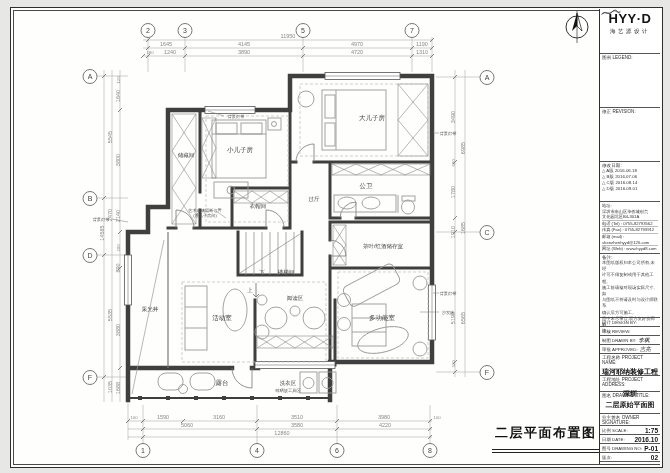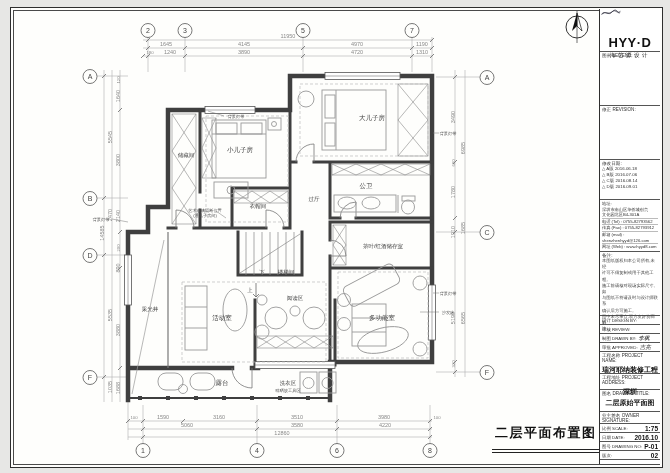--- a/index.html
+++ b/index.html
@@ -17,21 +17,21 @@
   .t-dim-s{font-size:4.3px;fill:#8a8a8a;}
   .t-grid{font-size:7px;fill:#444;}
   .watermark{position:absolute;left:228px;top:192px;font-family:"Liberation Serif","DejaVu Serif",serif;
              font-weight:bold;font-size:34px;letter-spacing:9px;color:#d898ab;opacity:.5;z-index:4;}
   .plan-title{position:absolute;left:492px;top:424px;font-size:13px;font-weight:bold;color:#111;
               letter-spacing:1.5px;border-bottom:4px double #222;padding:0 3px 7px 3px;z-index:5;}
   
   .tblock{position:absolute;left:599px;top:9px;width:60px;height:455px;background:#fff;
           border-left:1px solid #2e2e2e;display:flex;flex-direction:column;z-index:6;}
   .tb-sec{border-bottom:1px solid #555;position:relative;box-sizing:border-box;padding:1px 2px;}
-  .tb-logo{height:28px;text-align:center;padding-top:11px;box-sizing:border-box;margin-top:15px;}
+  .tb-logo{height:45px;text-align:center;padding-top:2px;box-sizing:border-box;}
   .tb-logo-main{font-size:13px;font-weight:bold;letter-spacing:.5px;color:#111;}
   .tb-logo-sub{font-size:5.5px;letter-spacing:2.5px;color:#222;margin-top:2px;}
   .tb-lab{font-size:4.6px;color:#333;display:block;}
   .tb-legend{height:54px;}
   .tb-rev{height:54px;}
   .tb-dates{height:40px;}
   .tb-date{font-size:4.4px;color:#333;line-height:6px;}
   .tb-contact{height:52px;}
   .tb-c-line{font-size:4.2px;color:#333;line-height:5.6px;border-top:.5px solid #bbb;}
   .tb-c-first{border-top:none;}

